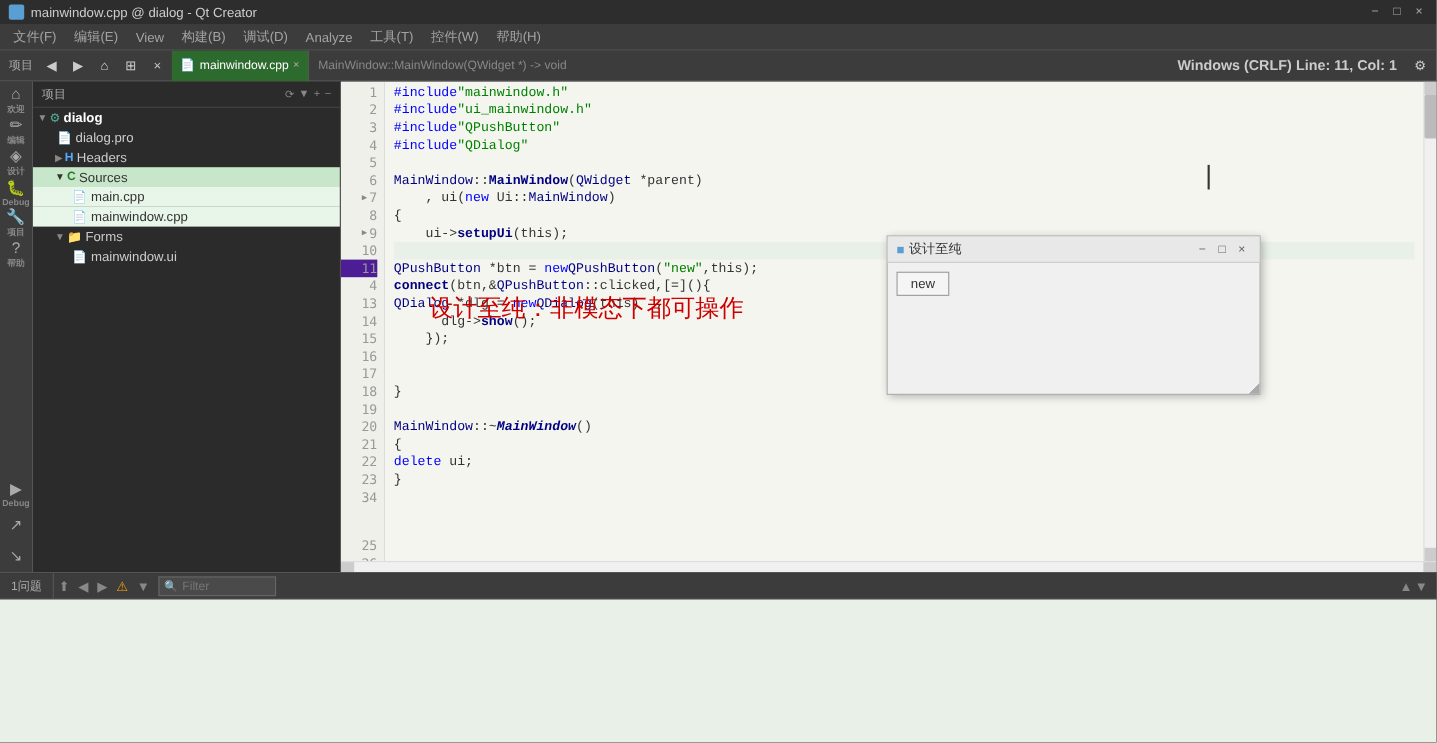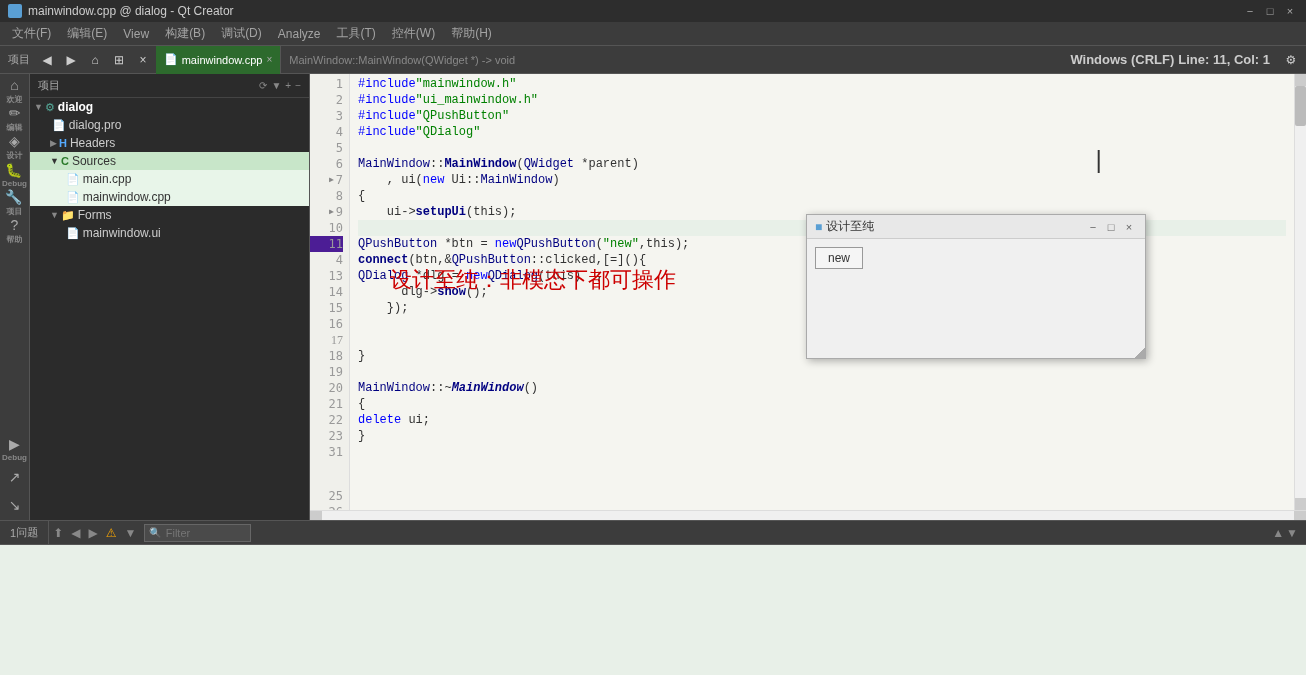--- a/index.html
+++ b/index.html
@@ -242,28 +242,28 @@
           <div style="height:16px;display:flex;align-items:center;justify-content:flex-end;gap:2px;"><span style="color:#888;font-size:8px;">▶</span>7</div>
           <div style="height:16px;">8</div>
           <div style="height:16px;display:flex;align-items:center;justify-content:flex-end;gap:2px;"><span style="color:#888;font-size:8px;">▶</span>9</div>
           <div style="height:16px;">10</div>
           <div style="height:16px;background:#4c1d95;">11</div>
           <div style="height:16px;">4</div>
           <div style="height:16px;">13</div>
           <div style="height:16px;">14</div>
           <div style="height:16px;">15</div>
           <div style="height:16px;">16</div>
-          <div style="height:16px;font-family:Liberation Serif, serif;">17</div>
+          <div style="height:16px;">17</div>
           <div style="height:16px;">18</div>
           <div style="height:16px;">19</div>
           <div style="height:16px;">20</div>
           <div style="height:16px;">21</div>
           <div style="height:16px;">22</div>
           <div style="height:16px;">23</div>
-          <div style="height:16px;">31</div>
+          <div style="height:16px;">34</div>
           <div style="height:16px;margin-top:28px;">25</div>
           <div style="height:16px;">26</div>
         </div>
 
         <div id="code-area">
           <div class="code-line"><span class="macro">#include</span> <span class="str">"mainwindow.h"</span></div>
           <div class="code-line"><span class="macro">#include</span> <span class="str">"ui_mainwindow.h"</span></div>
           <div class="code-line"><span class="macro">#include</span> <span class="str">"QPushButton"</span></div>
           <div class="code-line"><span class="macro">#include</span> <span class="str">"QDialog"</span></div>
           <div class="code-line">&nbsp;</div>

